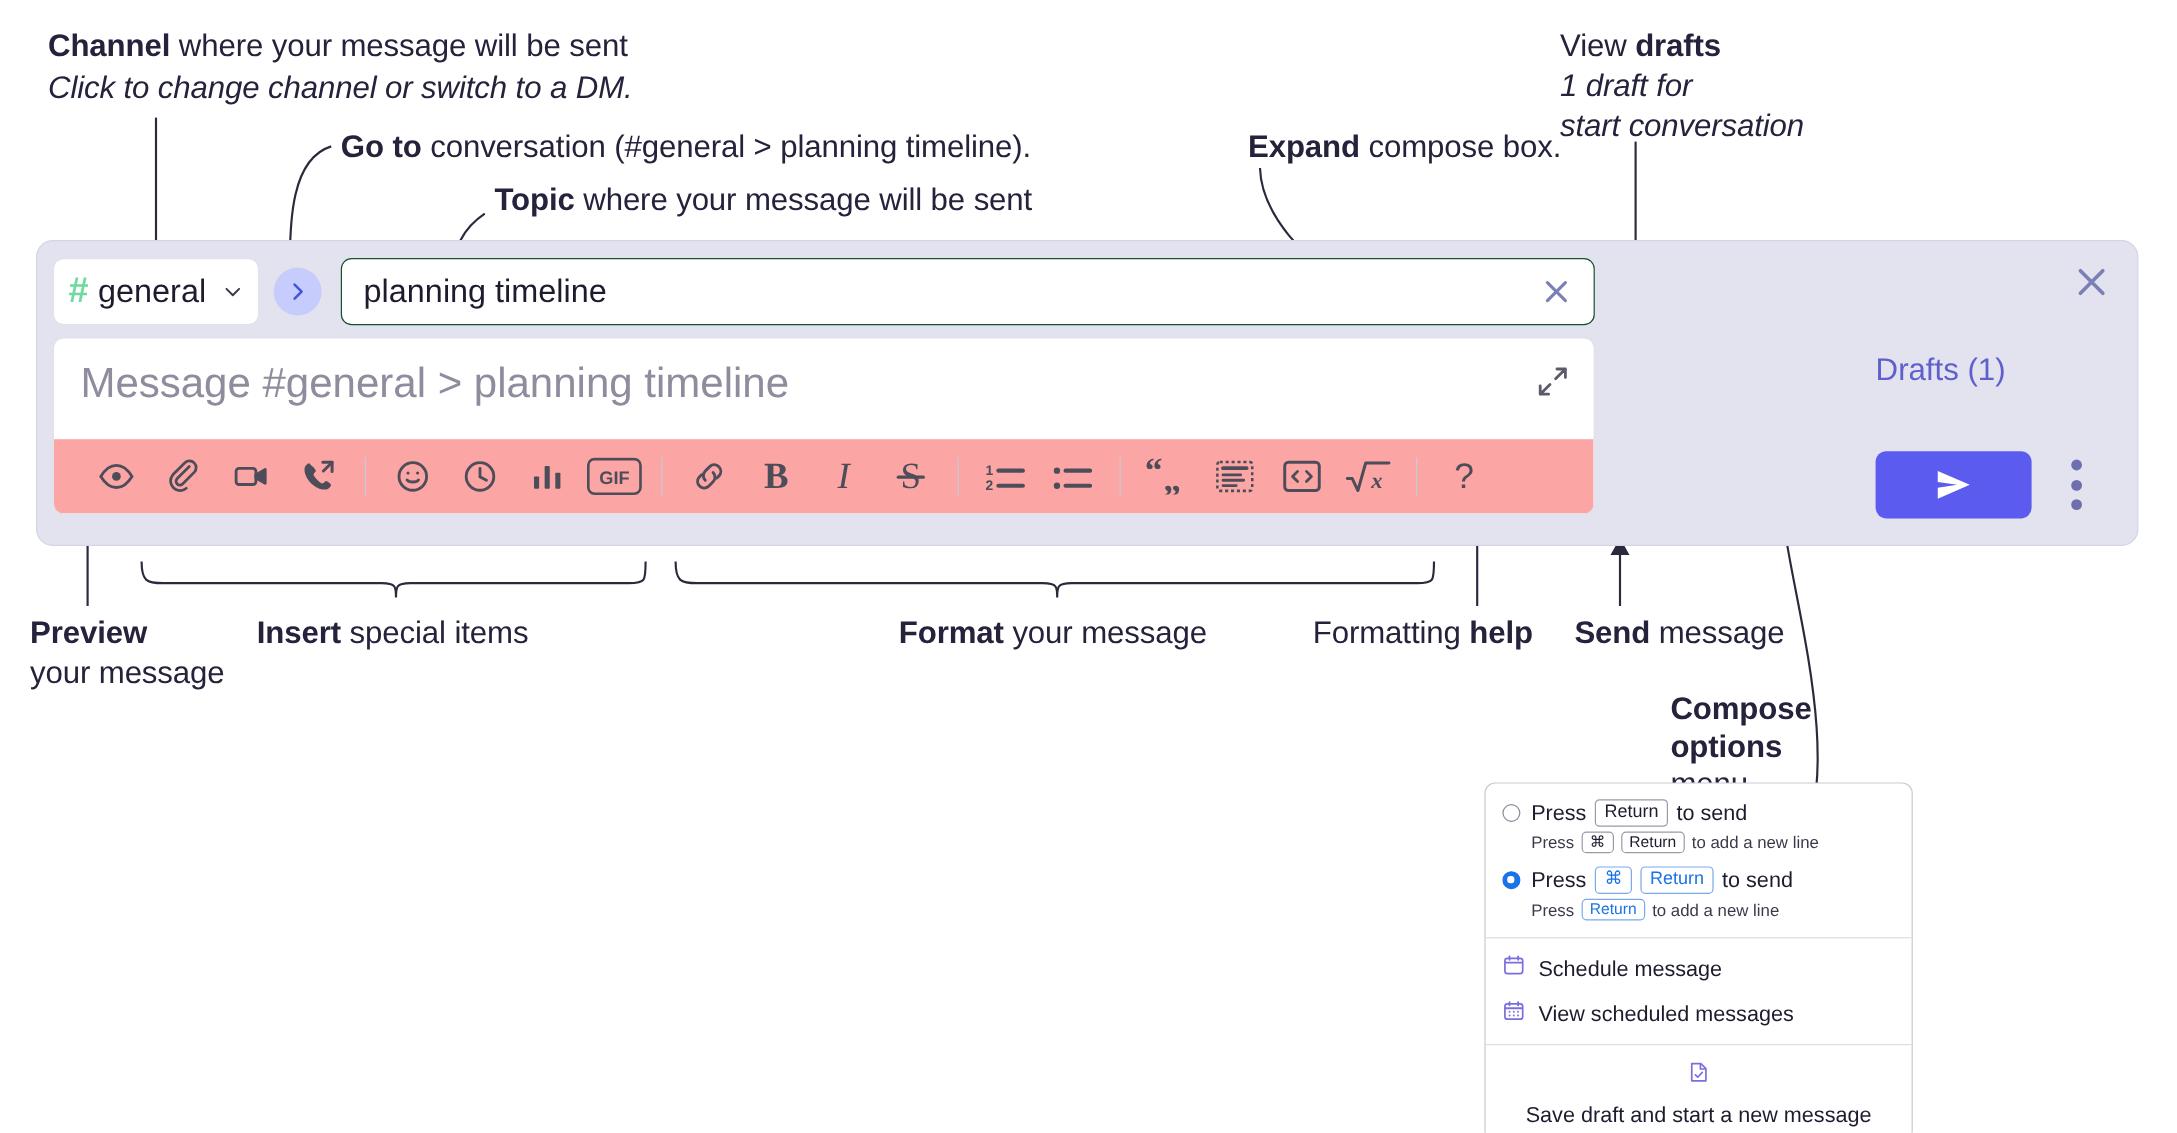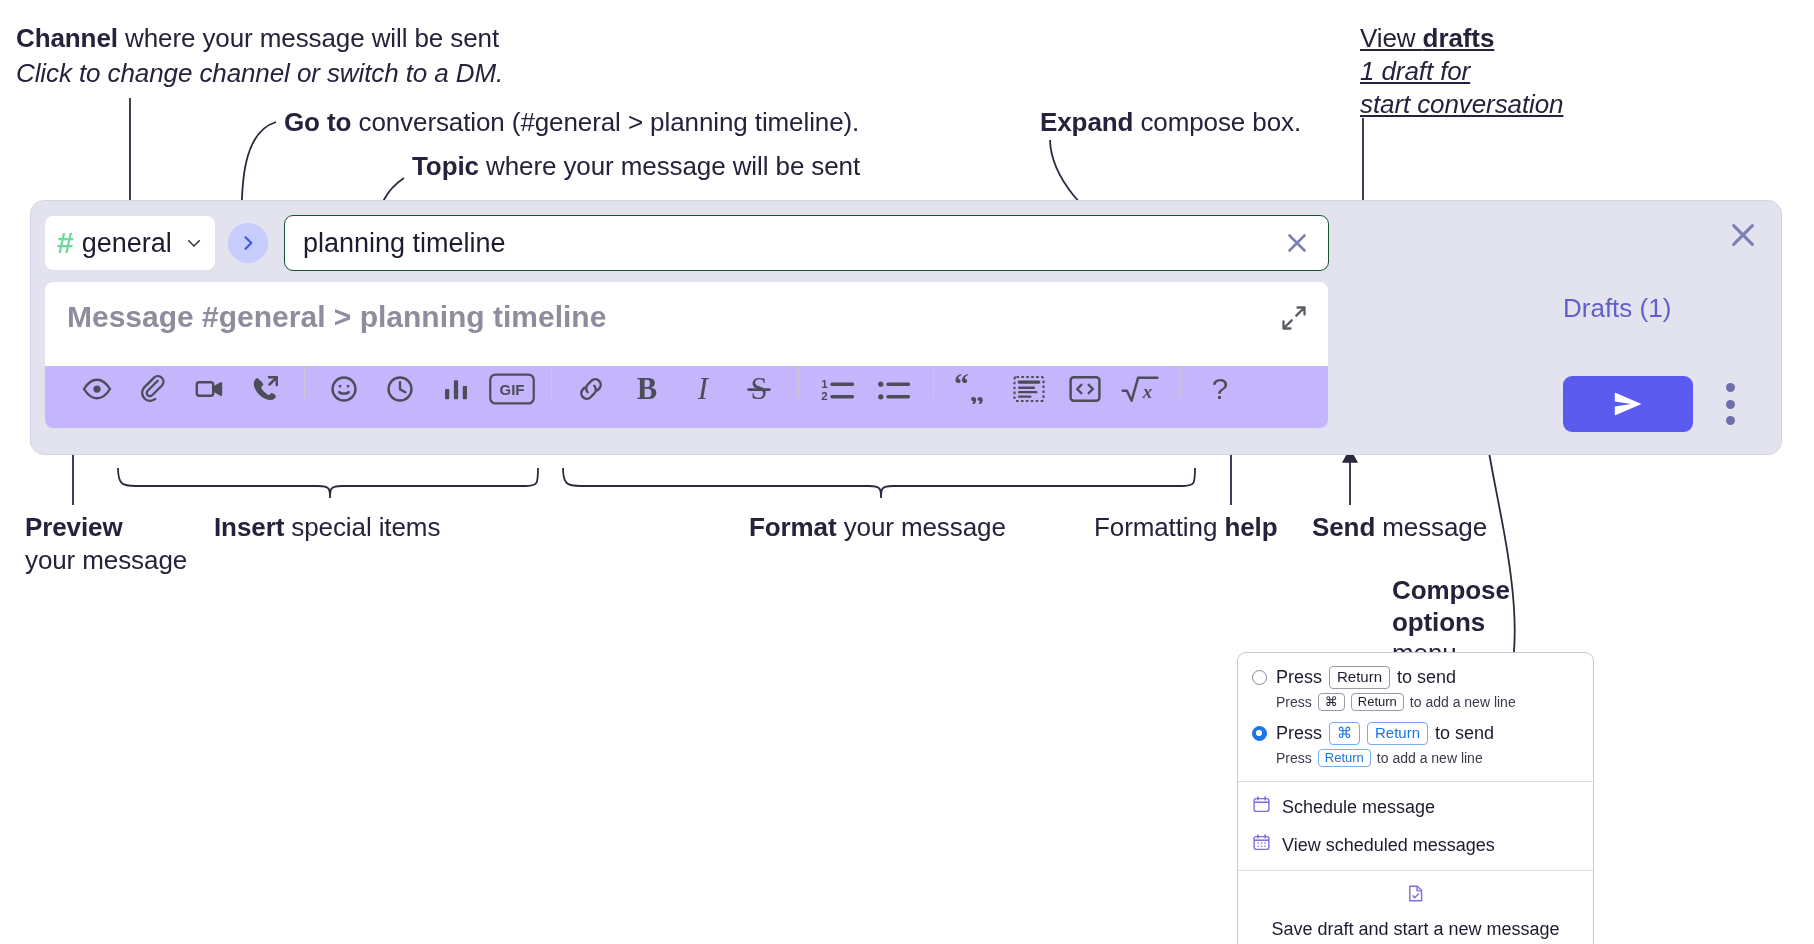--- a/index.html
+++ b/index.html
@@ -83,32 +83,31 @@
     background:#ffffff;
     border:1px solid #e0e1ec;
     border-radius:9px;
     overflow:hidden;
   }
   .msg-area{
     height:84px;position:relative;
     display:flex;align-items:flex-start;
   }
   .placeholder{
-    font-size:30px;color:#8d8d9e;
+    font-size:35px;color:#8d8d9e;
     padding:18px 0 0 22px;
-    font-weight:bold;
   }
   .expand-btn{
     position:absolute;right:20px;top:22px;
     width:28px;height:28px;cursor:pointer;
   }
   .toolbar{
     height:62px;
-    background:#c4b5fd;
-    display:flex;
+    background:#fca5a5;
+    display:flex;align-items:center;
     padding:0 10px 0 24px;
     gap:0px;
     box-sizing:border-box;
   }
   .tb{
     width:56px;height:46px;
     display:flex;align-items:center;justify-content:center;
     cursor:pointer;flex:none;
     color:#5c5c69;
   }
@@ -195,38 +194,38 @@
   .menu-item svg{flex:none;}
 
   
   .lines{position:absolute;inset:0;pointer-events:none;}
 </style>
 </head>
 <body>
 
 <div class="stage">
 
-  <div class="ann" style="left:16px;top:22px;">
+  <div class="ann" style="left:40px;top:22px;">
     <div><b>Channel</b><span> where your message will be sent</span></div>
     <div class="it" style="margin-top:2px;">Click to change channel or switch to a DM.</div>
   </div>
 
   <div class="ann" style="left:284px;top:106px;">
     <b>Go to</b><span> conversation (#general &gt; planning timeline).</span>
   </div>
 
   <div class="ann" style="left:412px;top:150px;">
     <b>Topic</b><span> where your message will be sent</span>
   </div>
 
   <div class="ann" style="left:1040px;top:106px;">
     <b>Expand</b><span> compose box.</span>
   </div>
 
-  <div class="ann" style="left:1360px;top:22px;text-decoration:underline;">
+  <div class="ann" style="left:1300px;top:22px;">
     <div><span>View </span><b>drafts</b></div>
     <div class="it">1 draft for</div>
     <div class="it">start conversation</div>
   </div>
 
   <div class="ann" style="left:25px;top:511px;">
     <div><b>Preview</b></div>
     <div>your message</div>
   </div>
 

